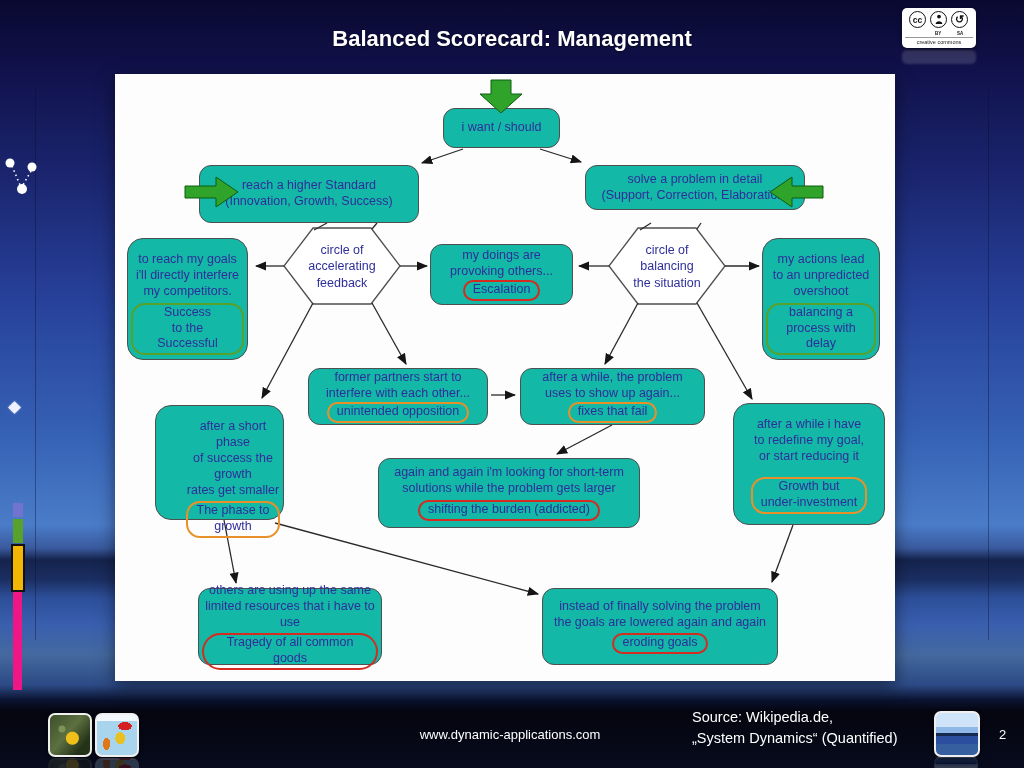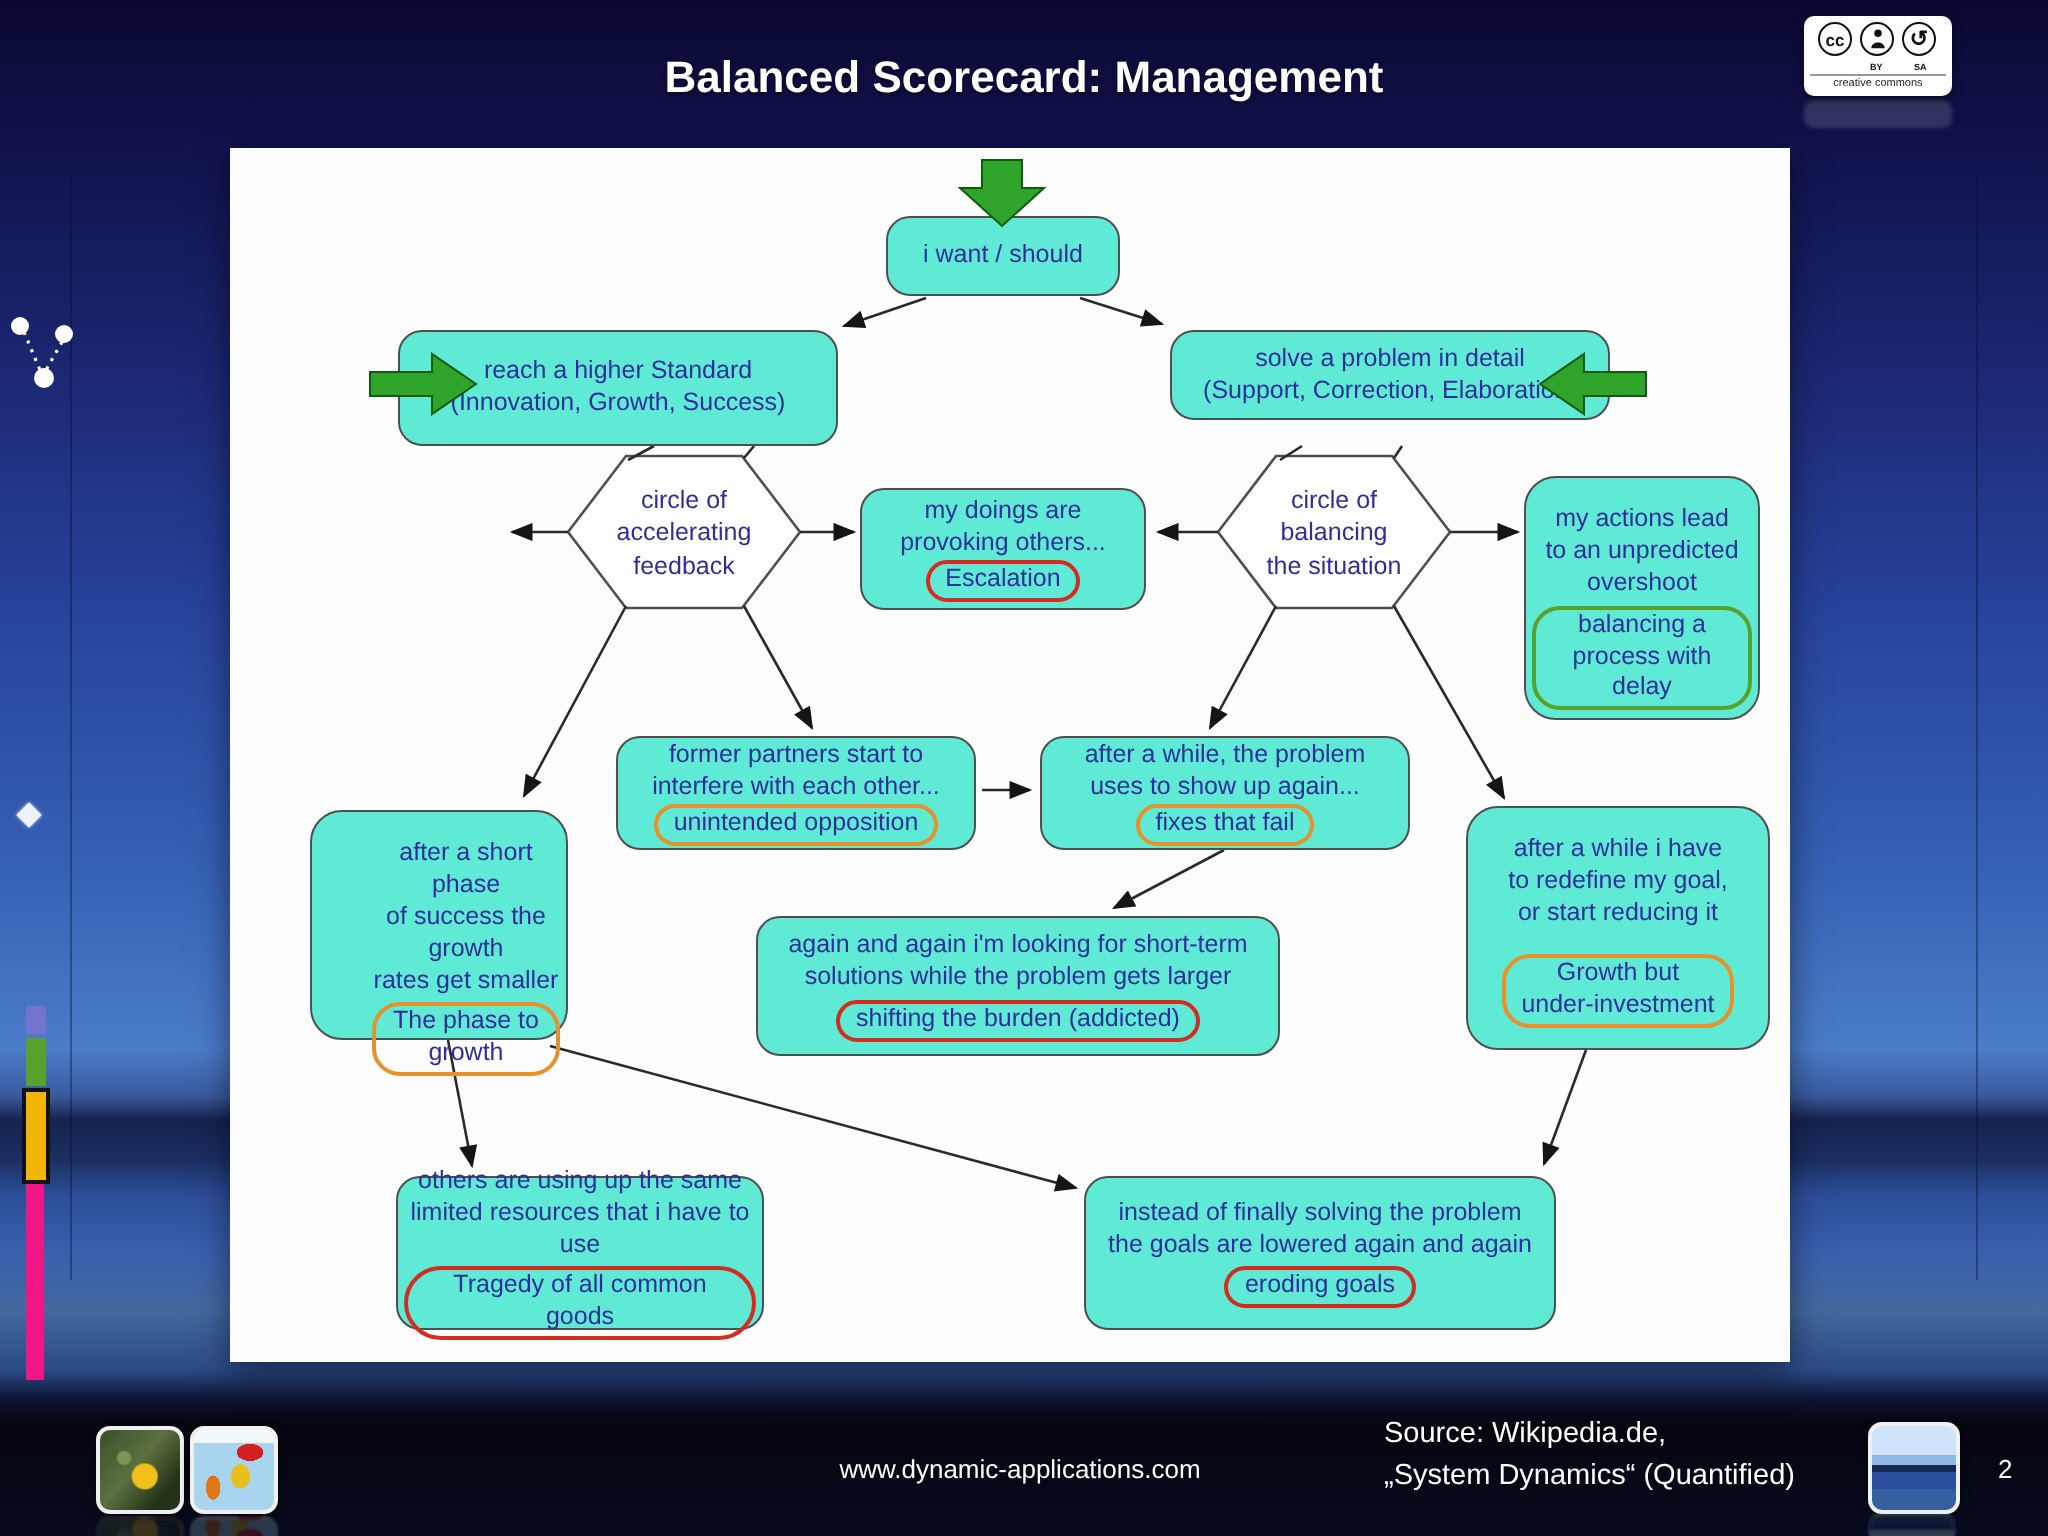--- a/index.html
+++ b/index.html
@@ -24,21 +24,21 @@
   .ccrefl{position:absolute;left:902px;top:50px;width:74px;height:14px;background:#fff;
     opacity:.14;border-radius:5px;filter:blur(1px);}
   
   .diamond{position:absolute;left:10px;top:403px;width:9px;height:9px;background:#eef1ff;
     transform:rotate(45deg);box-shadow:0 0 2px rgba(255,255,255,.7);}
   .bar{position:absolute;left:13px;}
   
   .panel{position:absolute;left:115px;top:74px;width:780px;height:607px;background:#fdfdfd;
     box-shadow:0 5px 16px rgba(0,0,10,.5);}
   .panel svg{position:absolute;left:0;top:0;pointer-events:none;}
-  .node{position:absolute;box-sizing:border-box;background:#5eead4;border:1.3px solid #4f4f4f;
+  .node{position:absolute;box-sizing:border-box;background:#14b8a6;border:1.3px solid #4f4f4f;
     border-radius:12px;color:#2e2e9b;font-size:12.5px;line-height:1.27;display:flex;
     flex-direction:column;align-items:center;justify-content:center;text-align:center;
     white-space:pre-line;padding:3px;}
   .node.rad16{border-radius:16px;}
   .node.tall{justify-content:space-between;padding:13px 3px 10px;}
   .badge{border:2px solid;border-radius:14px;padding:0px 8px 1px;display:inline-block;
     white-space:pre-line;margin-top:3px;}
   .badge.green{border-color:#58a12b;}
   .badge.orange{border-color:#e8912a;}
   .badge.red{border-color:#d52b20;border-radius:999px;}
@@ -147,20 +147,27 @@
     <div class="node" style="left:84px;top:91px;width:220px;height:58px;">
       <div>reach a higher Standard
 (Innovation, Growth, Success)</div>
     </div>
 
     <div class="node" style="left:470px;top:91px;width:220px;height:45px;">
       <div>solve a problem in detail
 (Support, Correction, Elaboration)</div>
     </div>
 
+    <div class="node tall rad16" style="left:12px;top:164px;width:121px;height:122px;">
+      <div>to reach my goals
+i'll directly interfere
+my competitors.</div>
+      <div class="badge green">Success
+to the Successful</div>
+    </div>
 
     <div class="hextext" style="left:172px;top:168px;">circle of
 accelerating
 feedback</div>
 
     <div class="node" style="left:315px;top:170px;width:143px;height:61px;">
       <div>my doings are
 provoking others...</div>
       <div class="badge red" style="margin-top:1px;">Escalation</div>
     </div>

